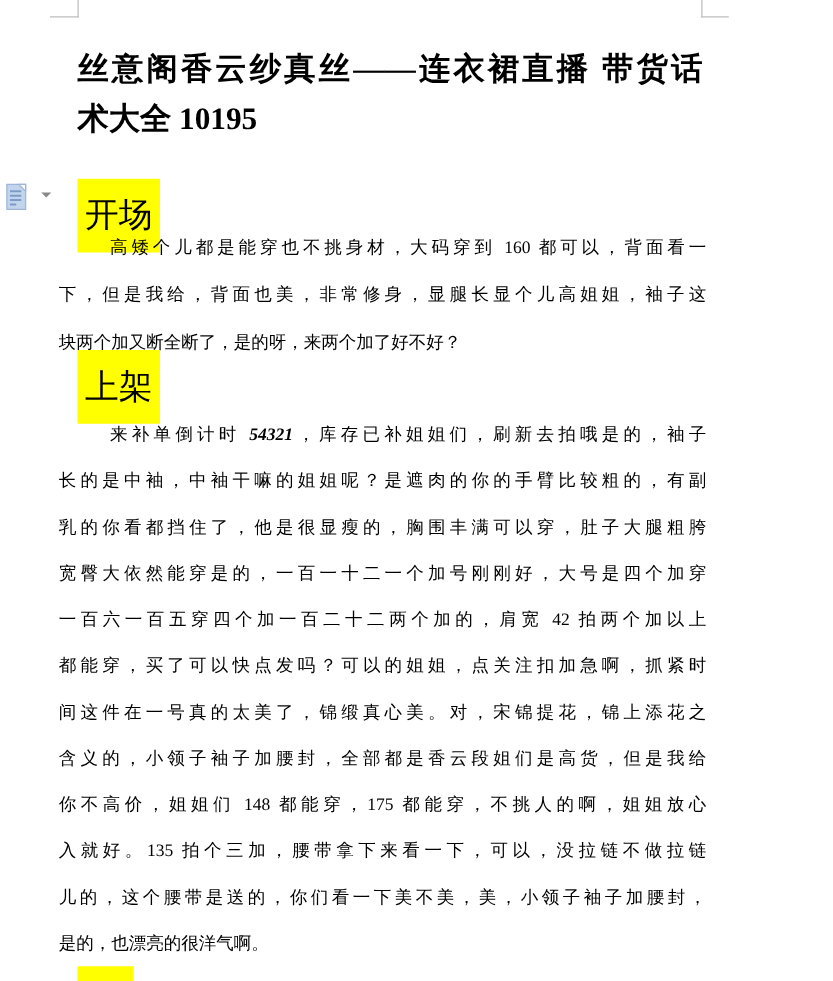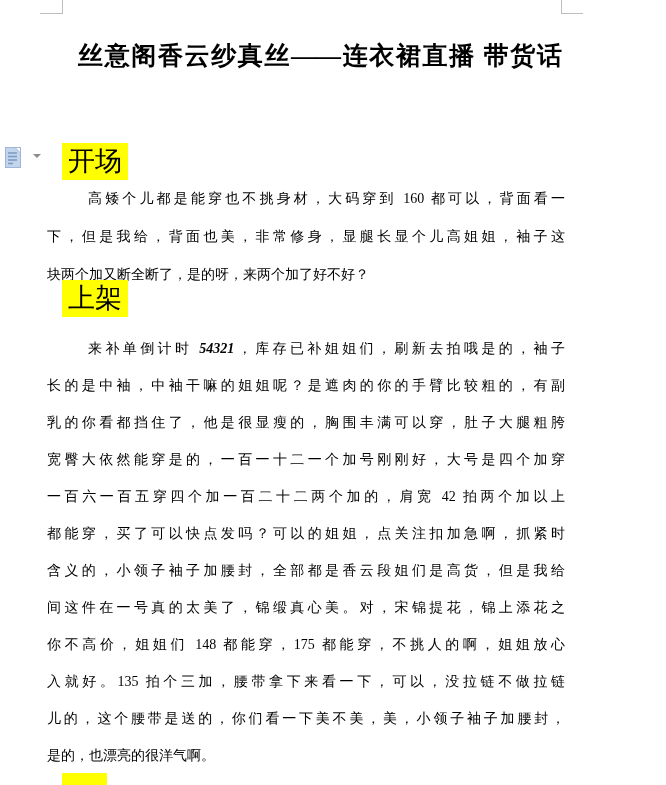--- a/index.html
+++ b/index.html
@@ -32,37 +32,37 @@
   
   .title {
     position: absolute; left: 62px; top: 36px; width: 500px;
     font-size: 25px; font-weight: bold; line-height: 40px;
     margin: 0;
   }
   
   .heading {
     position: absolute; left: 62px;
     font-size: 27px; font-weight: normal; line-height: 37px;
-    padding: 0 6px;
+    padding: 11px 6px;
     background: #ffff00;
     white-space: nowrap;
   }
   .heading.h1 { top: 143px; }
   .heading.h2 { top: 280px; }
   
   .para {
     position: absolute; left: 47px; width: 518px;
     font-size: 14px;
   }
   .para.p1 { top: 180px; line-height: 38px; }
   .para.p2 { top: 330px; line-height: 37px; }
   .para .line:first-child { text-indent: 41px; }
   .line { white-space: pre-wrap; }
   .line.fill { text-align: justify; text-align-last: justify; }
-  .title .line.fill { text-align: justify; text-align-last: justify; margin-left: 16px; }
+  .title .line.fill { text-align: justify; text-align-last: justify; }
   .b { font-weight: bold; font-style: italic; }
   
   .next-hl {
     position: absolute; left: 62px; top: 773px;
     width: 45px; height: 12px;
     background: #ffff00;
   }
 </style>
 </head>
 <body>
@@ -79,39 +79,40 @@
       <line x1="4" y1="8" x2="13" y2="8" stroke="#7c9cc6" stroke-width="1.6"></line>
       <line x1="4" y1="11.5" x2="13" y2="11.5" stroke="#7c9cc6" stroke-width="1.6"></line>
       <line x1="4" y1="15" x2="13" y2="15" stroke="#7c9cc6" stroke-width="1.6"></line>
       <line x1="4" y1="18.5" x2="9" y2="18.5" stroke="#7c9cc6" stroke-width="1.6"></line>
     </svg>
     <span class="drop-arrow"></span>
   </div>
 
   <h1 class="title">
       <div class="line fill">丝意阁香云纱真丝——连衣裙直播 带货话</div>
+      <div class="line">术大全 10195</div>
     </h1>
 
   <div class="heading h1">开场</div>
   <div class="para p1">
       <div class="line fill">高矮个儿都是能穿也不挑身材，大码穿到 160 都可以，背面看一</div>
       <div class="line fill">下，但是我给，背面也美，非常修身，显腿长显个儿高姐姐，袖子这</div>
       <div class="line">块两个加又断全断了，是的呀，来两个加了好不好？</div>
     </div>
 
   <div class="heading h2">上架</div>
   <div class="para p2">
       <div class="line fill"><span>来补单倒计时 </span><span class="b">54321</span><span>，库存已补姐姐们，刷新去拍哦是的，袖子</span></div>
       <div class="line fill">长的是中袖，中袖干嘛的姐姐呢？是遮肉的你的手臂比较粗的，有副</div>
       <div class="line fill">乳的你看都挡住了，他是很显瘦的，胸围丰满可以穿，肚子大腿粗胯</div>
       <div class="line fill">宽臀大依然能穿是的，一百一十二一个加号刚刚好，大号是四个加穿</div>
       <div class="line fill">一百六一百五穿四个加一百二十二两个加的，肩宽 42 拍两个加以上</div>
       <div class="line fill">都能穿，买了可以快点发吗？可以的姐姐，点关注扣加急啊，抓紧时</div>
+      <div class="line fill">间这件在一号真的太美了，锦缎真心美。对，宋锦提花，锦上添花之</div>
       <div class="line fill">含义的，小领子袖子加腰封，全部都是香云段姐们是高货，但是我给</div>
-      <div class="line fill">间这件在一号真的太美了，锦缎真心美。对，宋锦提花，锦上添花之</div>
       <div class="line fill">你不高价，姐姐们 148 都能穿，175 都能穿，不挑人的啊，姐姐放心</div>
       <div class="line fill">入就好。135 拍个三加，腰带拿下来看一下，可以，没拉链不做拉链</div>
       <div class="line fill">儿的，这个腰带是送的，你们看一下美不美，美，小领子袖子加腰封，</div>
       <div class="line">是的，也漂亮的很洋气啊。</div>
     </div>
 
   <div class="next-hl"></div>
 
 </div>
 

